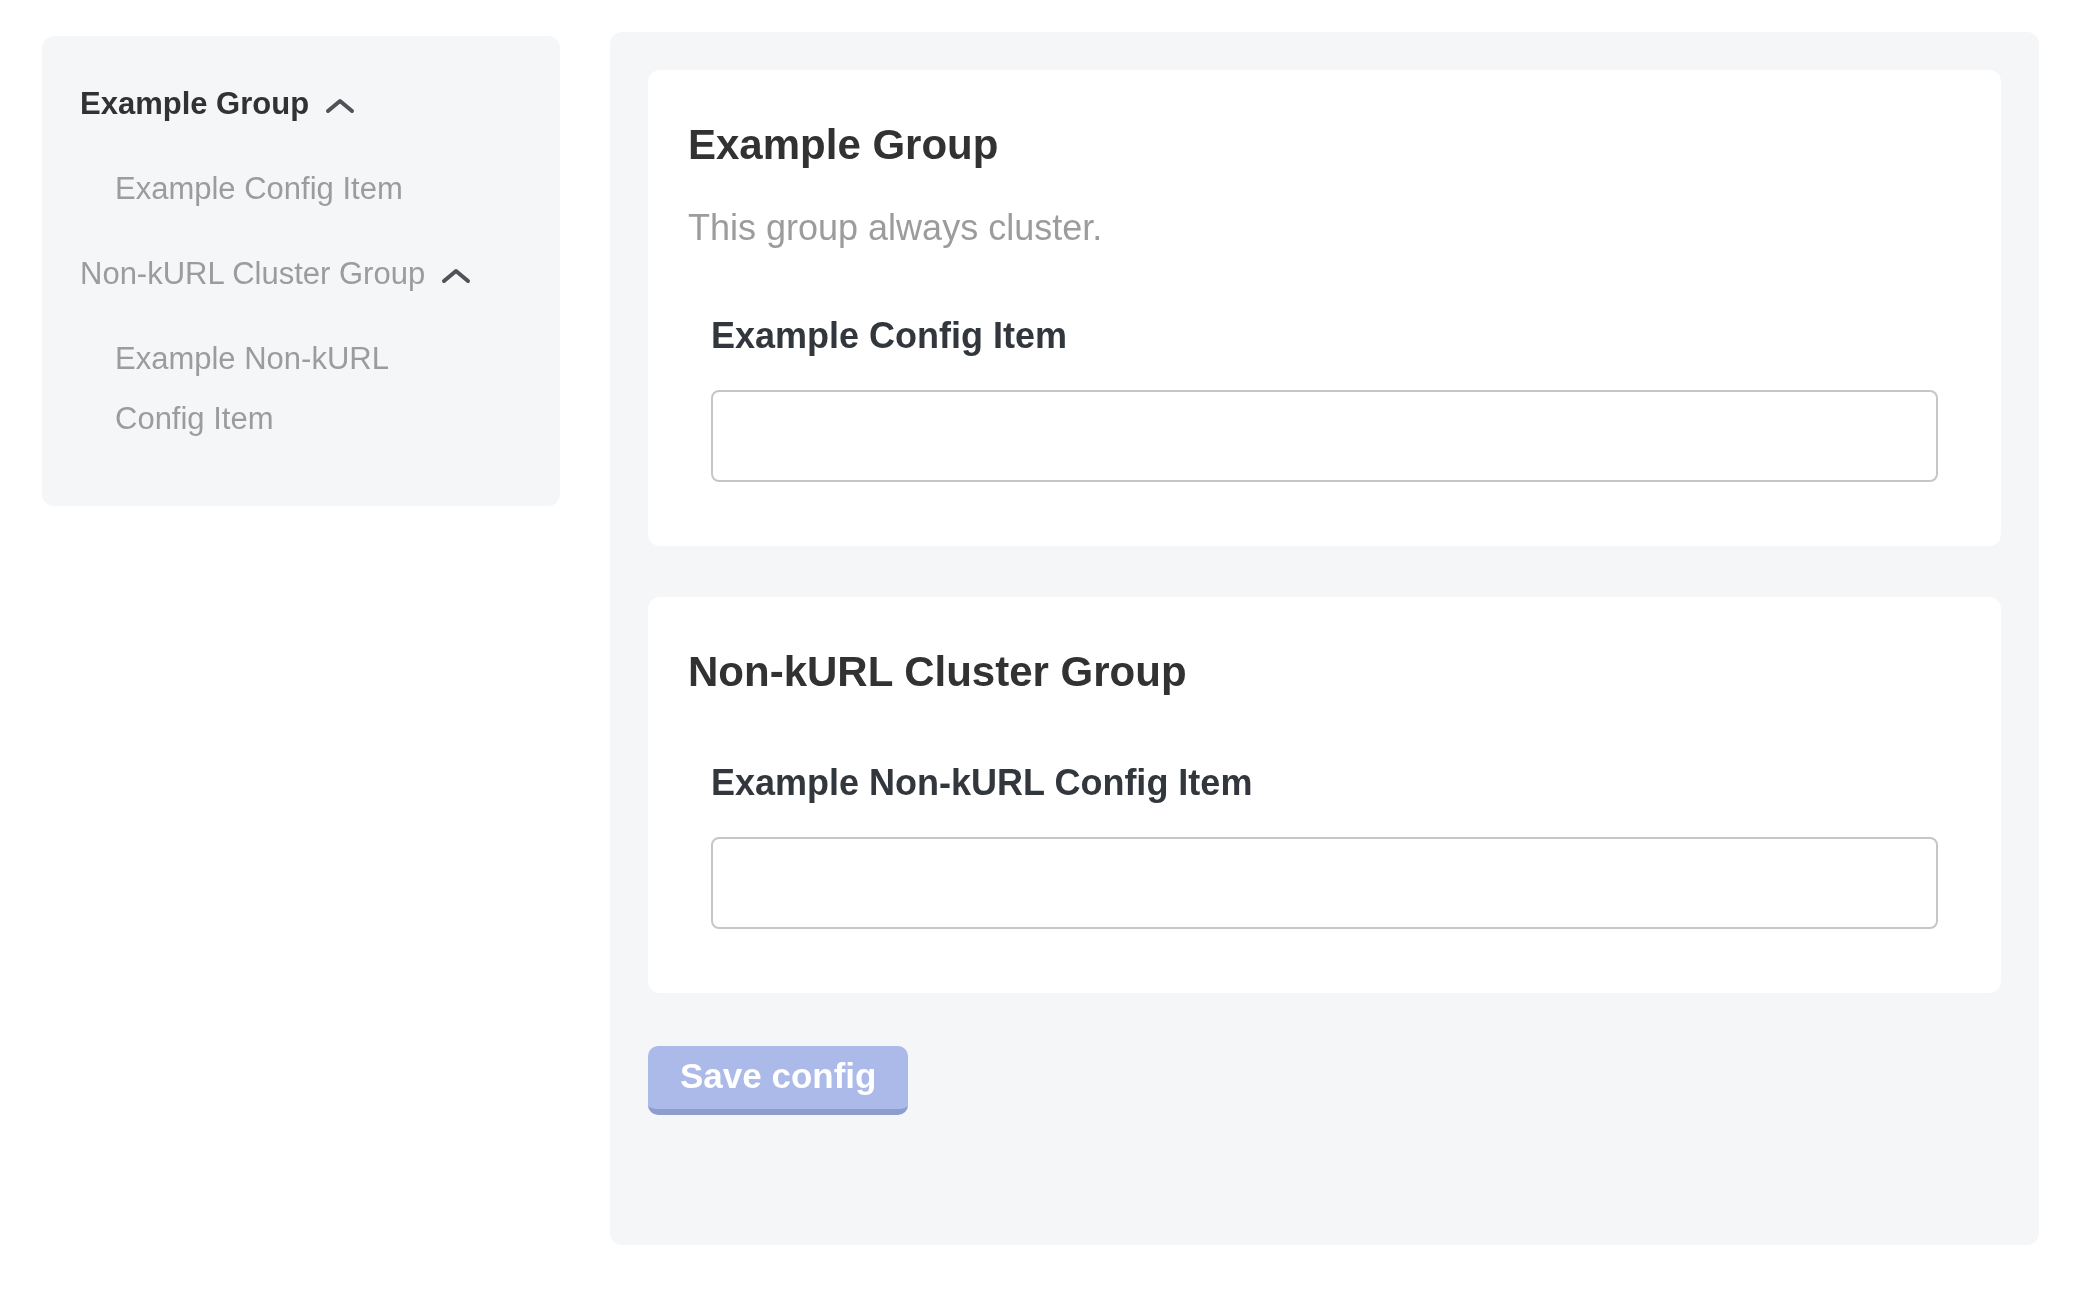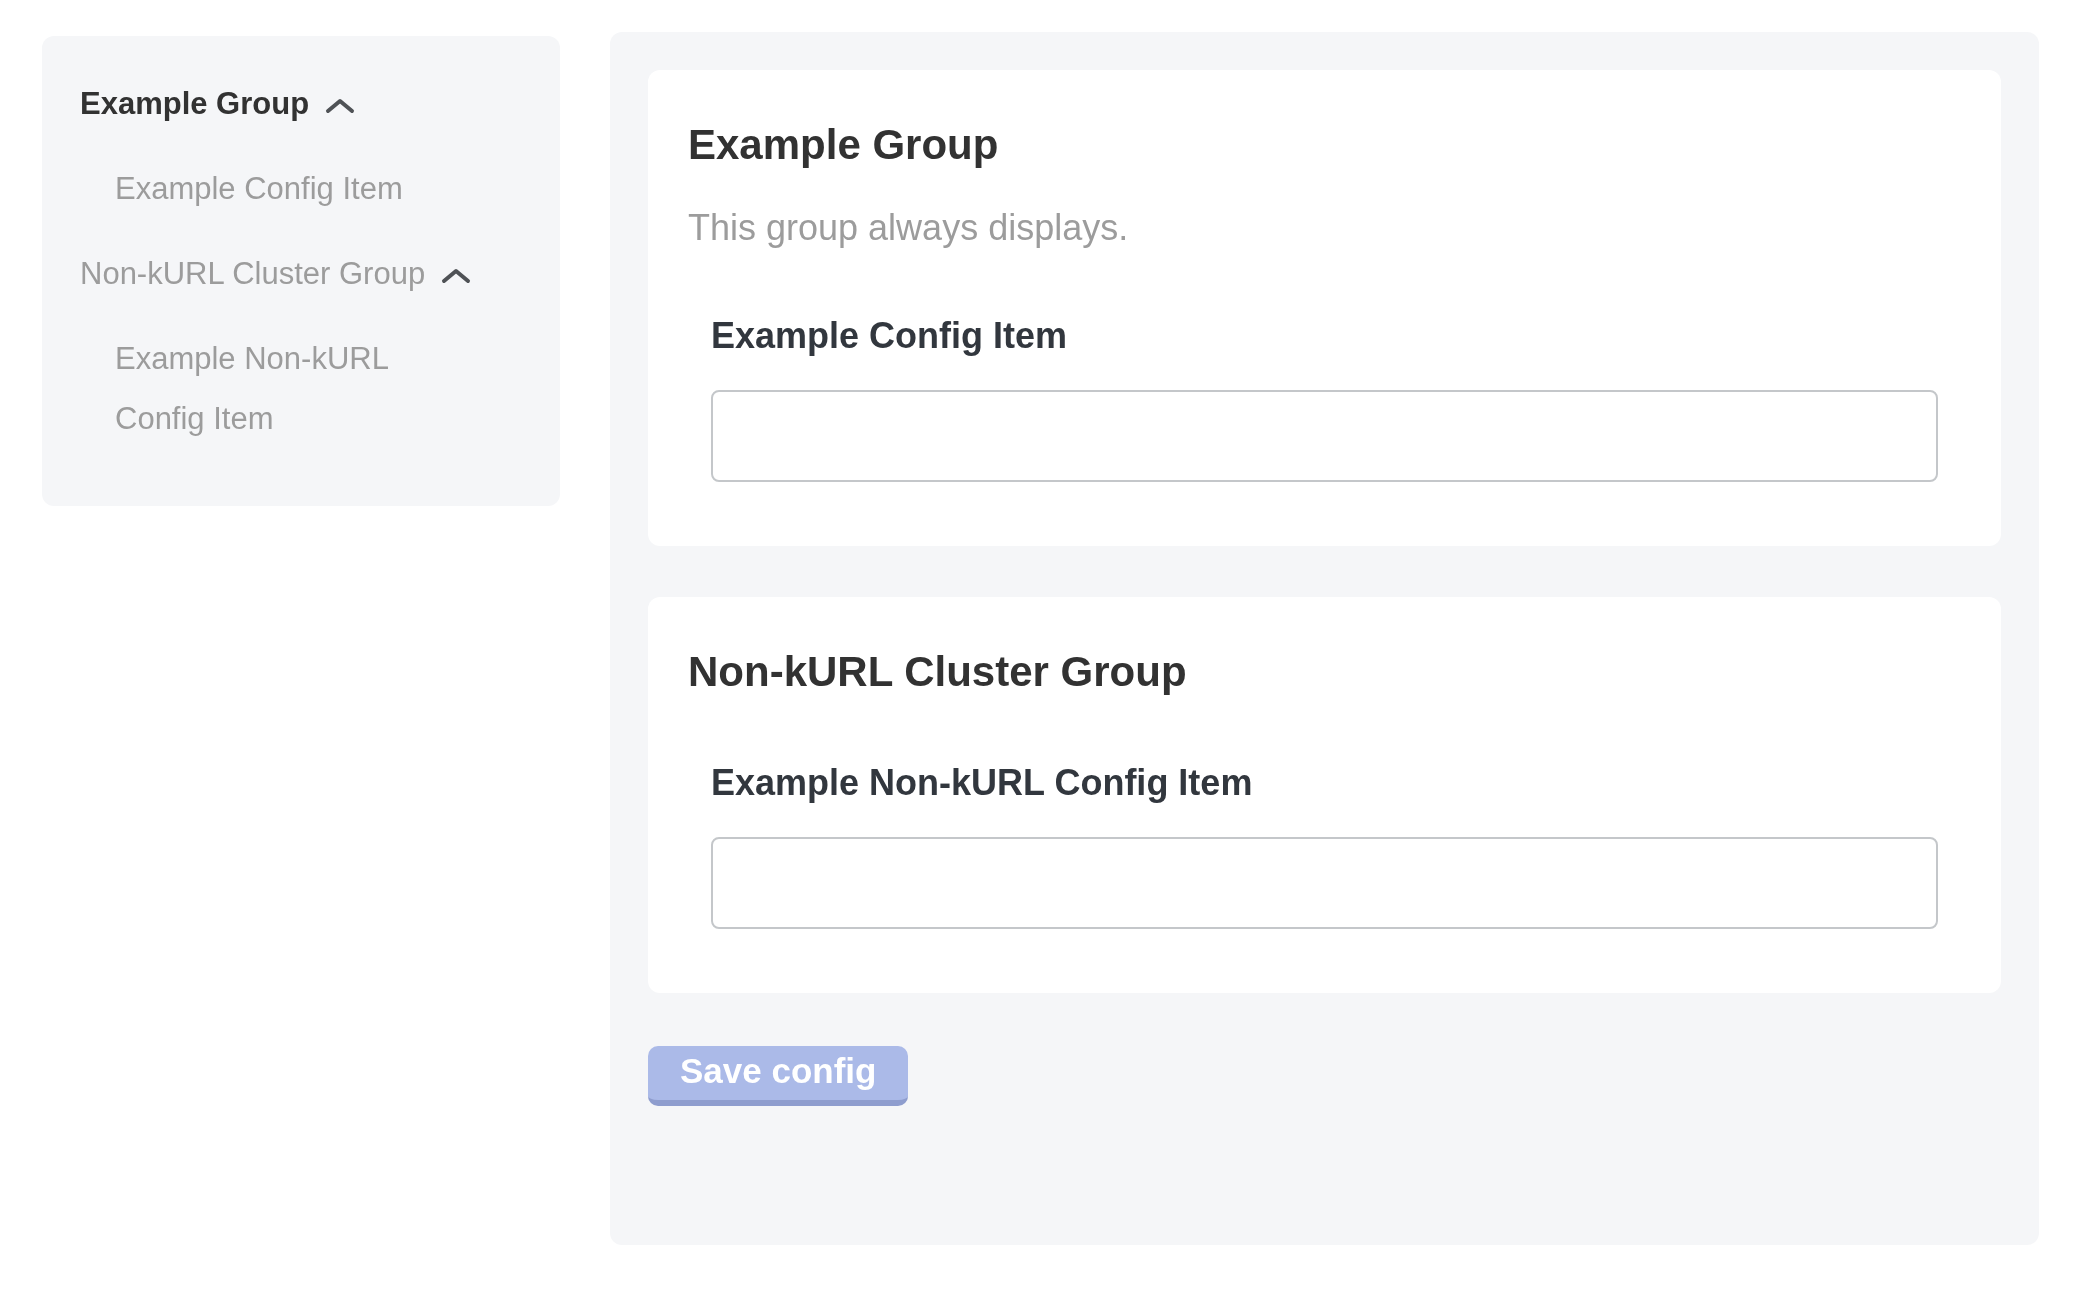--- a/index.html
+++ b/index.html
@@ -114,21 +114,21 @@
     border-radius: 8px;
     padding: 0 24px;
     font-size: 34px;
     color: #323232;
     font-family: "Liberation Sans", sans-serif;
     outline: none;
   }
   .save-btn {
     display: inline-block;
     margin-top: 53px;
-    height: 60px;
+    height: 69px;
     padding: 0 32px 4px 32px;
     background: #abbae8;
     border: none;
     border-bottom: 6px solid #8e9dce;
     border-radius: 10px;
     color: #ffffff;
     font-size: 35px;
     font-weight: 700;
     font-family: "Liberation Sans", sans-serif;
     cursor: pointer;
@@ -160,21 +160,21 @@
     </div>
     <a class="side-item">Example Non-kURL Config Item</a>
 
   </nav>
 </aside>
 
 <main class="panel">
 
   <section class="card">
     <h2>Example Group</h2>
-    <p class="desc">This group always displays.</p>
+    <p class="desc">This group always cluster.</p>
     <div class="config-item">
       <div class="item-label">Example Config Item</div>
       <input type="text" class="text-input" value="" style="">
     </div>
   </section>
 
   <section class="card">
     <h2>Non-kURL Cluster Group</h2>
     <div class="config-item">
       <div class="item-label">Example Non-kURL Config Item</div>

